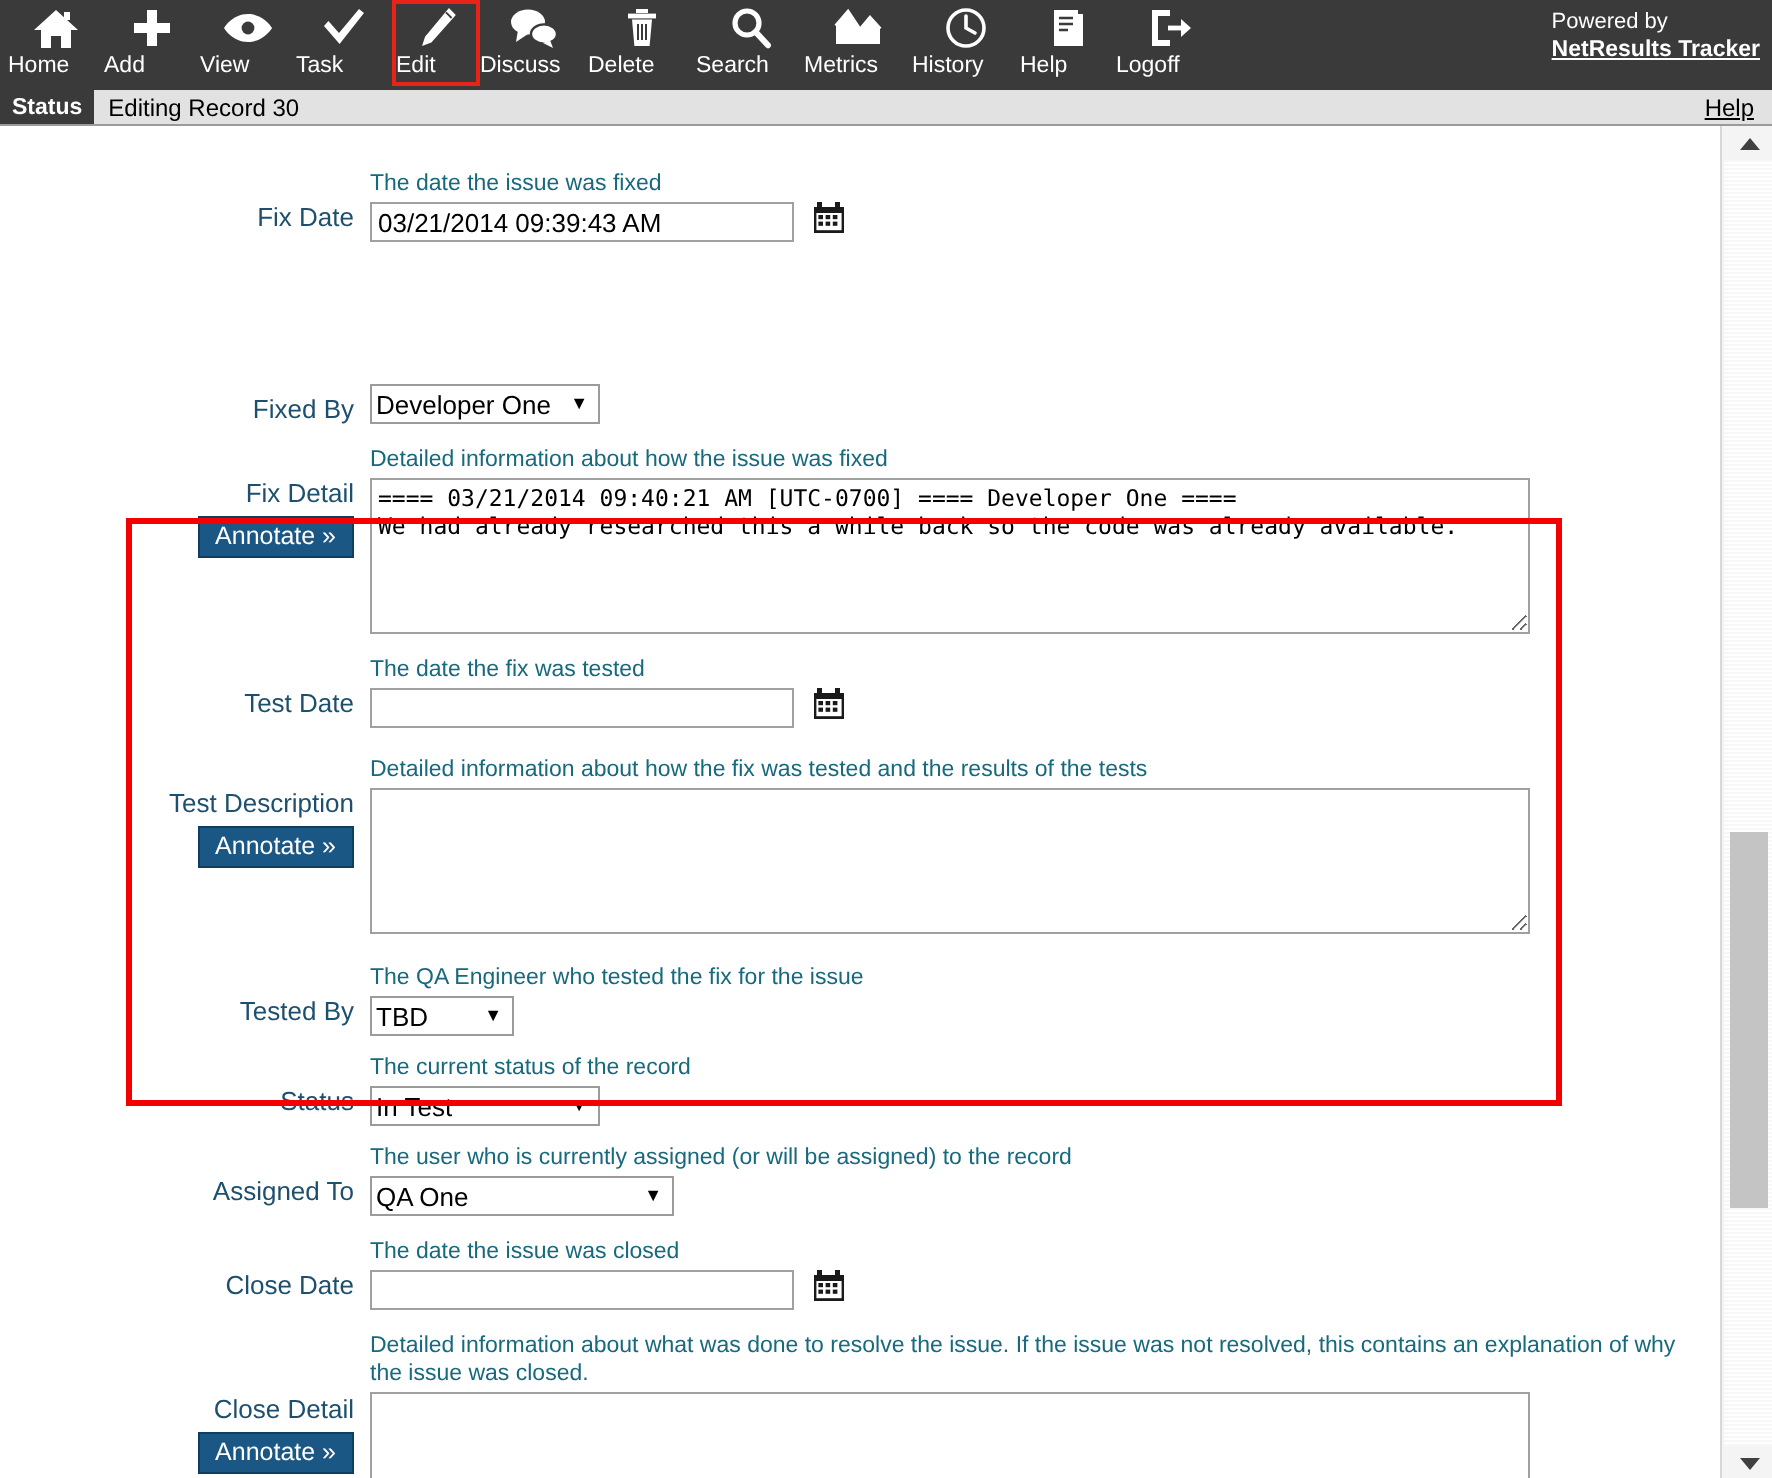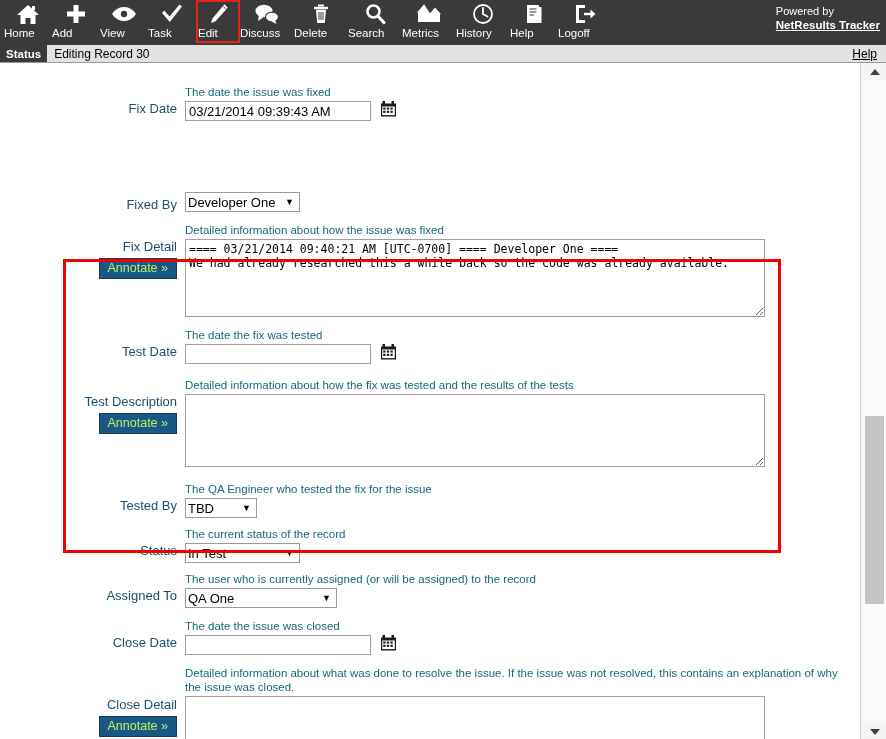--- a/index.html
+++ b/index.html
@@ -168,21 +168,21 @@
   input.txt {
     font-family: "Liberation Sans", sans-serif;
     font-size: 13px;
     padding: 1px 3px;
     border: 1px solid #a0a0a0;
     background: #ffffff;
     color: #000000;
     box-sizing: border-box;
     height: 20px;
   }
-  .date-input { width: 186px; }
+  .date-input { width: 212px; }
   textarea.ta {
     font-family: "DejaVu Sans Mono", monospace;
     font-size: 11.5px;
     border: 1px solid #a0a0a0;
     background: #ffffff;
     color: #000000;
     box-sizing: border-box;
     padding: 2px 3px;
     resize: both;
     line-height: 14px;
@@ -212,21 +212,21 @@
     top: 50%;
     transform: translateY(-50%);
     pointer-events: none;
     font-size: 9px;
     color: #000;
     line-height: 1;
   }
   .annotate {
     display: inline-block;
     background: #1a5785;
-    color: #bef264;
+    color: #ffffff;
     font-size: 12.5px;
     padding: 2px 8px 3px 8px;
     border: 1px solid #0f3e63;
     margin-top: 4px;
     cursor: pointer;
     font-family: "Liberation Sans", sans-serif;
     white-space: nowrap;
   }
   .cal-btn {
     display: inline-block;

